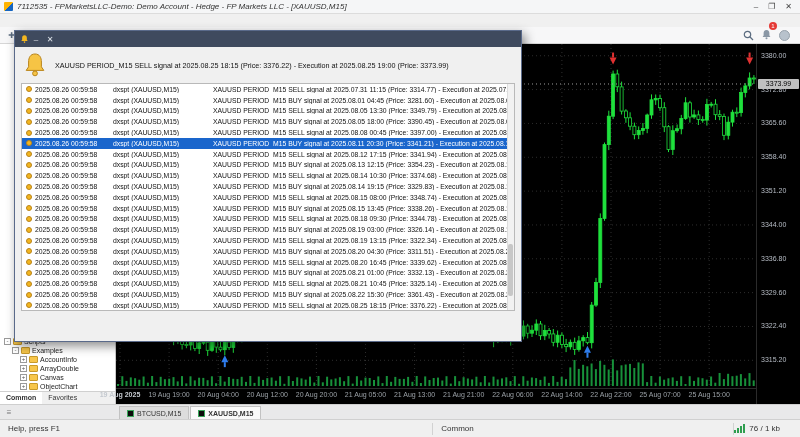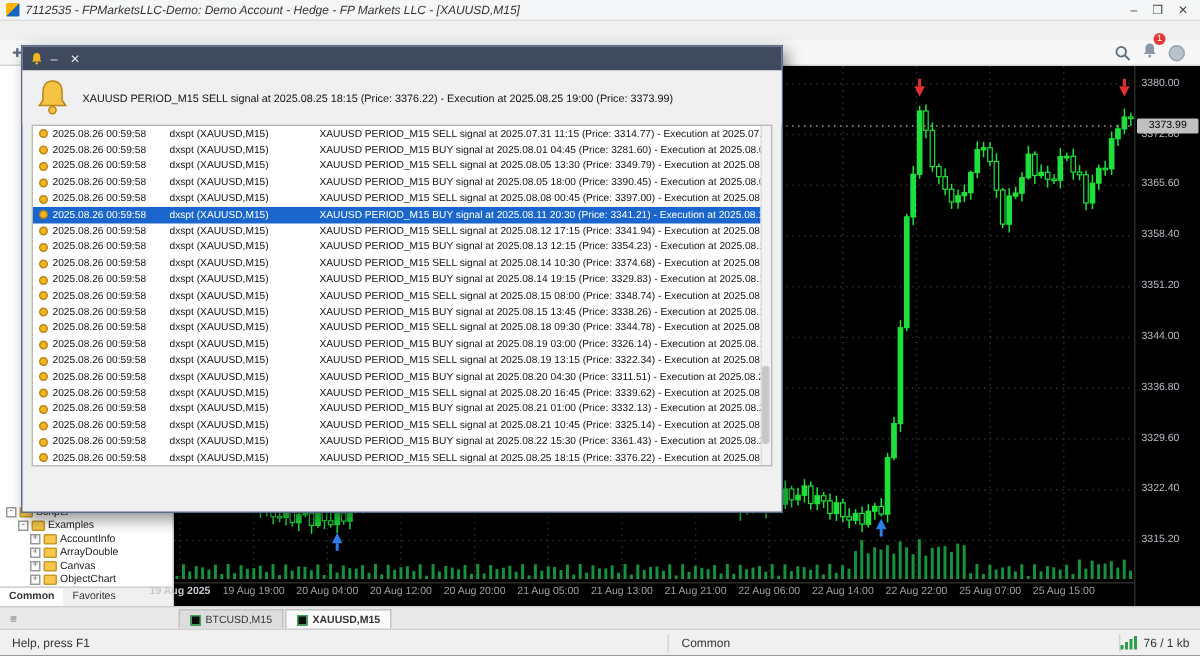--- a/index.html
+++ b/index.html
@@ -75,21 +75,21 @@
   .tabbar { position:absolute; left:0; top:404px; width:800px; height:15px; background:#e9e9ea; border-top:1px solid #cfcfcf; display:flex; align-items:flex-end; }
   .tabbar .stack-ico { width:12px; height:11px; margin:0 3px 1px 3px; color:#777; font-size:8px; line-height:11px; text-align:center; }
   .ctab { display:flex; align-items:center; gap:3px; height:13px; padding:0 7px; font-size:7px; color:#333; background:#dddddd; border:1px solid #c2c2c2; border-bottom:none; margin-right:1px; }
   .ctab.active { background:#fafafa; font-weight:bold; }
   .ctab .cico { width:7px; height:7px; background:#0b0b0b; border:1px solid #3aa65a; }
   .statusbar { position:absolute; left:0; top:419px; width:800px; height:18px; background:#f0f0f0; border-top:1px solid #d0d0d0; display:flex; align-items:center; font-size:8px; color:#333; }
   .sb-sec { padding:0 8px; height:12px; line-height:12px; }
   .sb-left { flex:1; }
   .sb-div { width:1px; height:12px; background:#d2d2d2; }
   .sb-mid { width:300px; }
-  .sb-right { display:flex; align-items:center; gap:4px; padding-right:7px; }
+  .sb-right { display:flex; align-items:center; gap:4px; padding-right:20px; }
   .bars { display:flex; align-items:flex-end; gap:1px; height:9px; }
   .bars i { display:block; width:2px; background:#2e9e4f; }
 </style>
 </head>
 <body>
 
 <div class="win">
 
   <div class="titlebar">
     <div class="appicon"></div>

